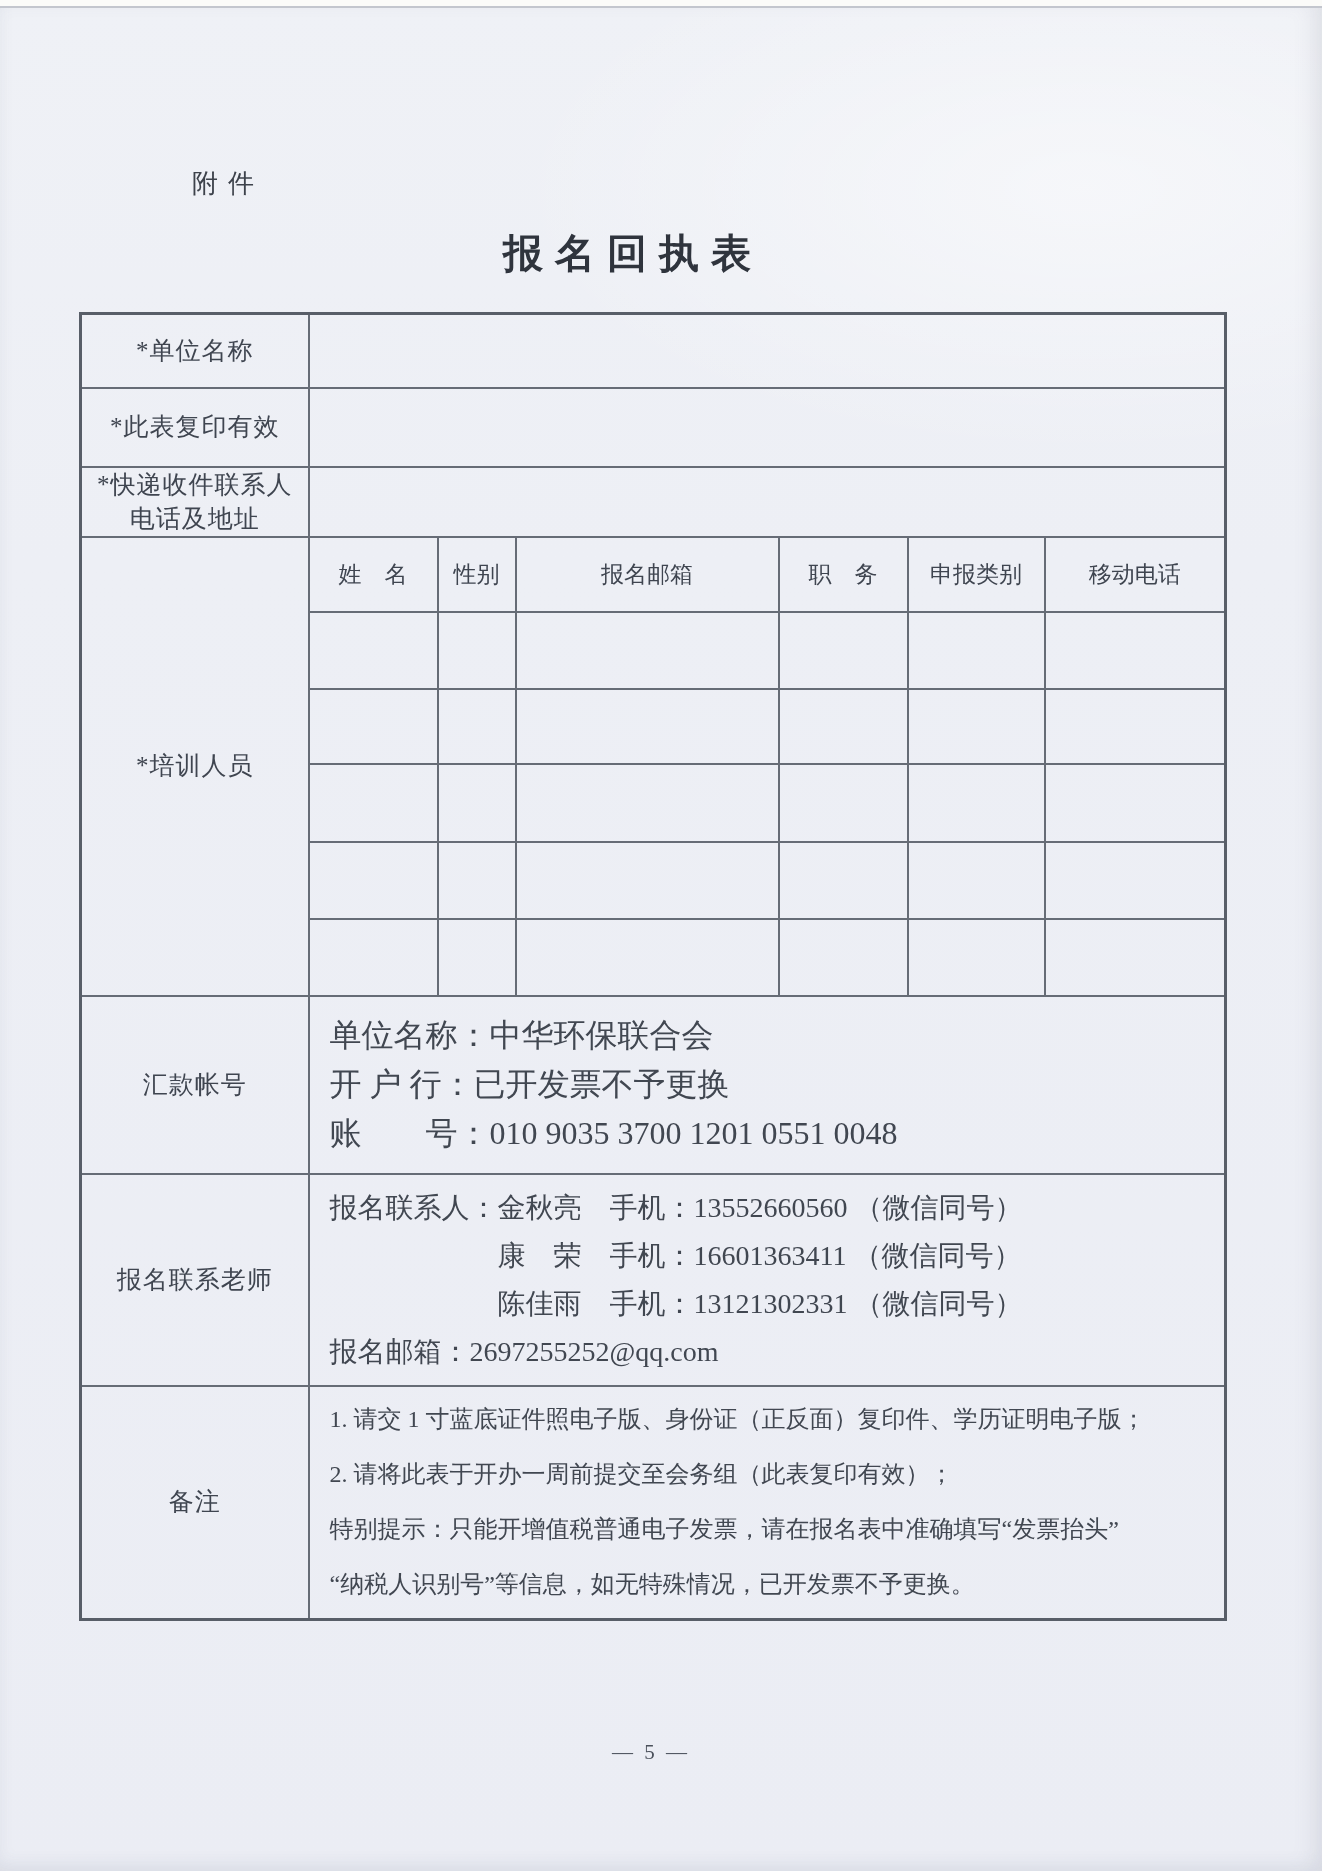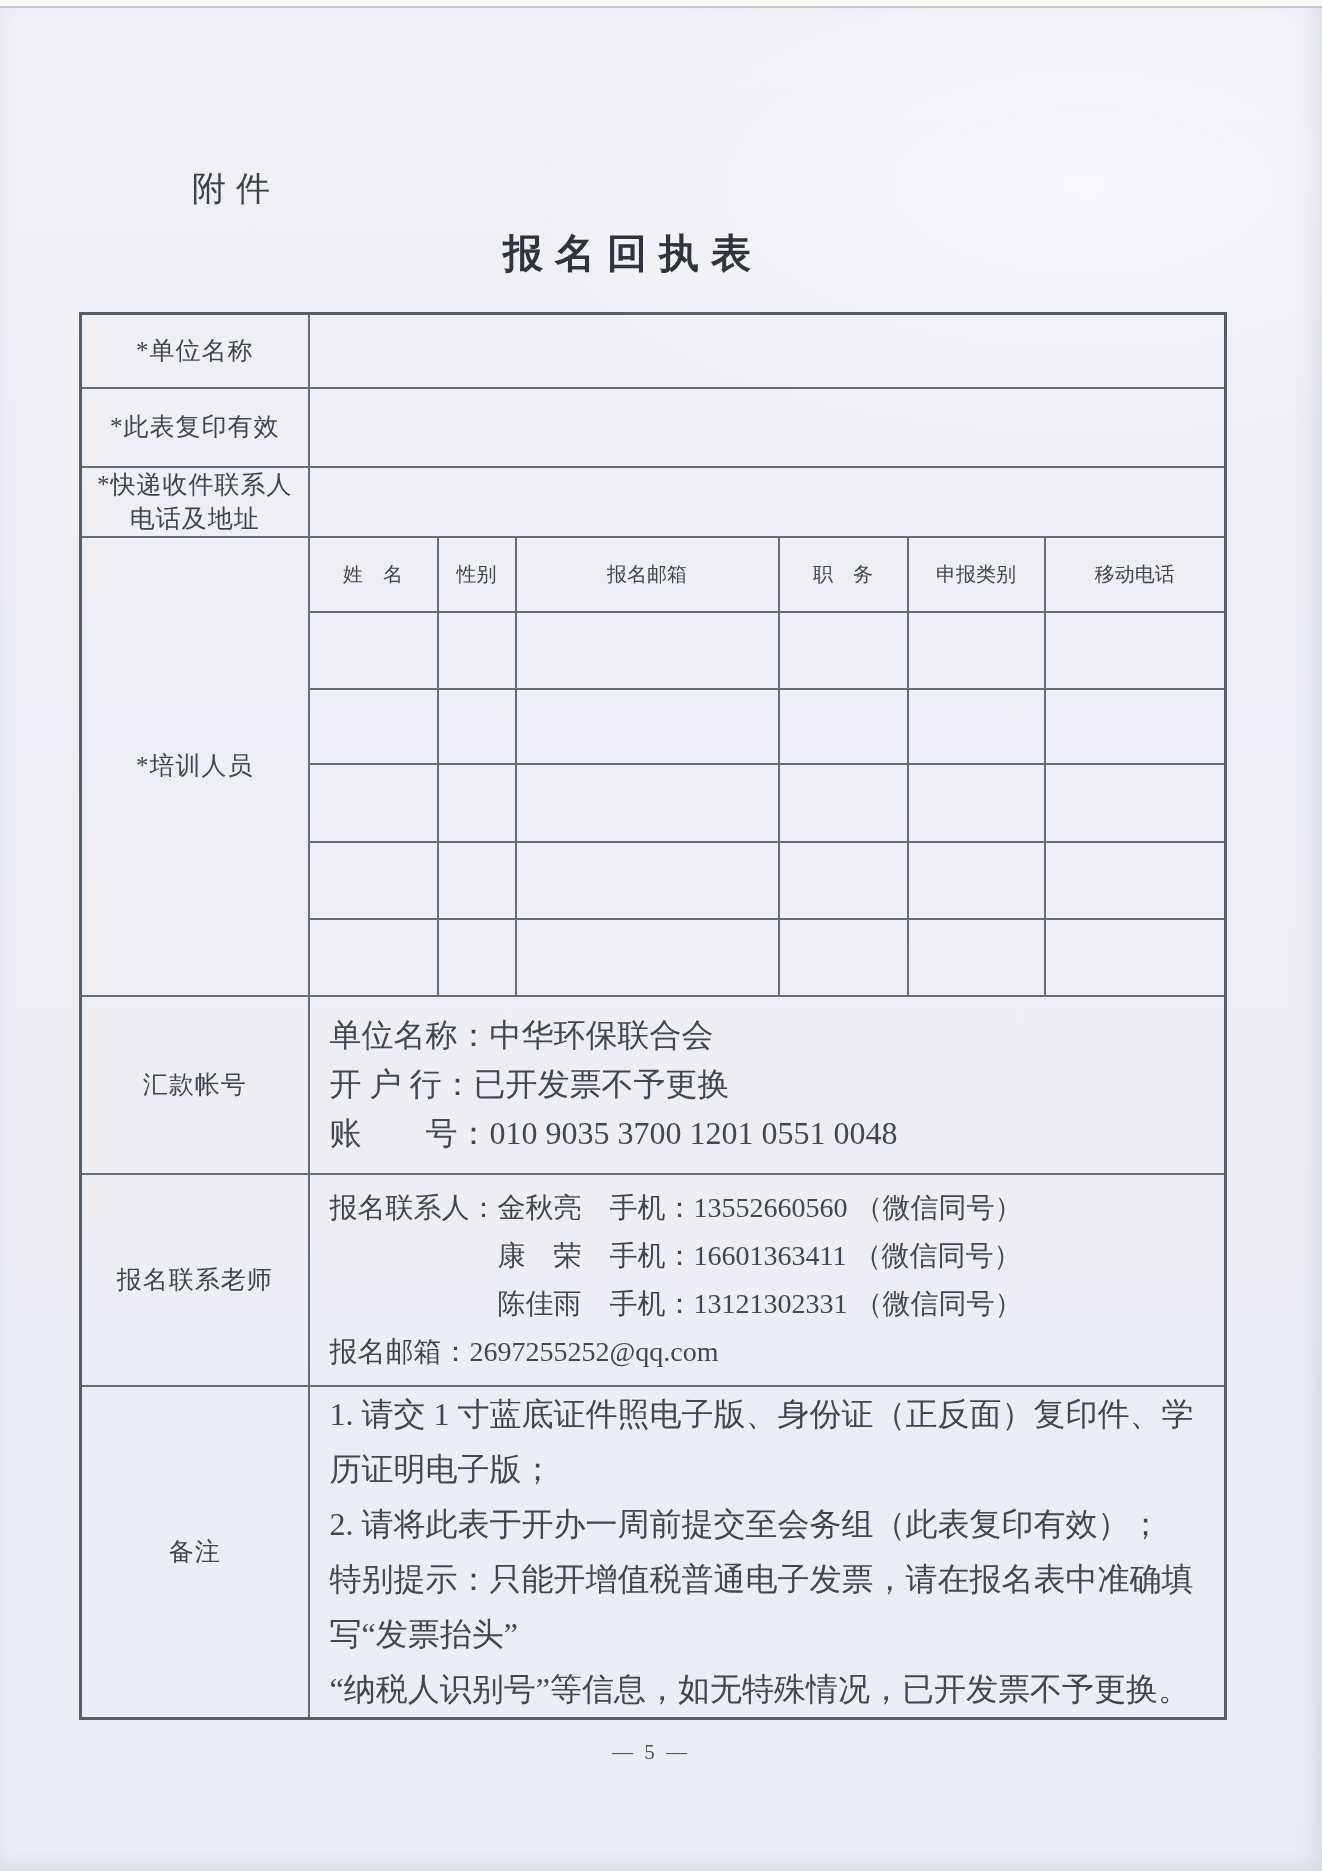--- a/index.html
+++ b/index.html
@@ -17,50 +17,50 @@
     box-shadow: inset -10px 0 20px rgba(104,112,132,0.10), inset 0 -8px 16px rgba(104,112,132,0.06);
     overflow: hidden;
   }
   .scan-top-edge {
     position: absolute; top: 0; left: 0; right: 0; height: 6px;
     background: #fbfbf9;
     border-bottom: 2px solid #c3c6ce;
   }
   .attachment {
     position: absolute; left: 192px; top: 166px;
-    font-size: 34px; color: #3d424b; letter-spacing: 10px;
+    font-size: 26px; color: #3d424b; letter-spacing: 10px;
   }
   .title {
     position: absolute; left: 0; top: 226px; width: 1322px;
     margin: 0; text-align: center; transform: translateX(-28px);
     font-size: 40px; font-weight: 700; letter-spacing: 12px; color: #2f343d;
   }
   table.form {
     position: absolute; left: 79px; top: 312px;
     width: 1145px; border-collapse: collapse; table-layout: fixed;
     border: 3px solid #585e68;
   }
   table.form td, table.form th {
     border: 2px solid #666c76;
     padding: 0;
     color: #3f4550;
     font-weight: normal;
     vertical-align: middle;
   }
   .lbl { text-align: center; font-size: 25px; letter-spacing: 1px; line-height: 34px; }
-  .sub-head th { text-align: center; font-size: 20px; }
+  .sub-head th { text-align: center; font-size: 23px; }
   .r1 { height: 74px; } .r2 { height: 79px; } .r3 { height: 70px; }
   .rh { height: 75px; } .re1 { height: 77px; } .re2 { height: 75px; }
   .re3 { height: 78px; } .re4 { height: 77px; } .re5 { height: 77px; }
   .r-remit { height: 178px; } .r-contact { height: 212px; } .r-remark { height: 234px; }
   .stack { display: flex; flex-direction: column; justify-content: center; padding-left: 20px; }
   .remit-line   { font-size: 32px; line-height: 49px; color: #414751; }
   .contact-line { font-size: 28px; line-height: 48px; color: #414751; }
   .contact-line.indent { padding-left: 168px; }
-  .remark-line  { font-size: 32px; line-height: 55px; color: #414751; }
+  .remark-line  { font-size: 24px; line-height: 55px; color: #414751; }
   .pageno {
     position: absolute; left: 0; top: 1740px; width: 1322px;
     text-align: center; transform: translateX(-10px);
     font-size: 21px; letter-spacing: 3px; color: #4a505b;
   }
 </style>
 </head>
 <body>
 
 <div class="page">

